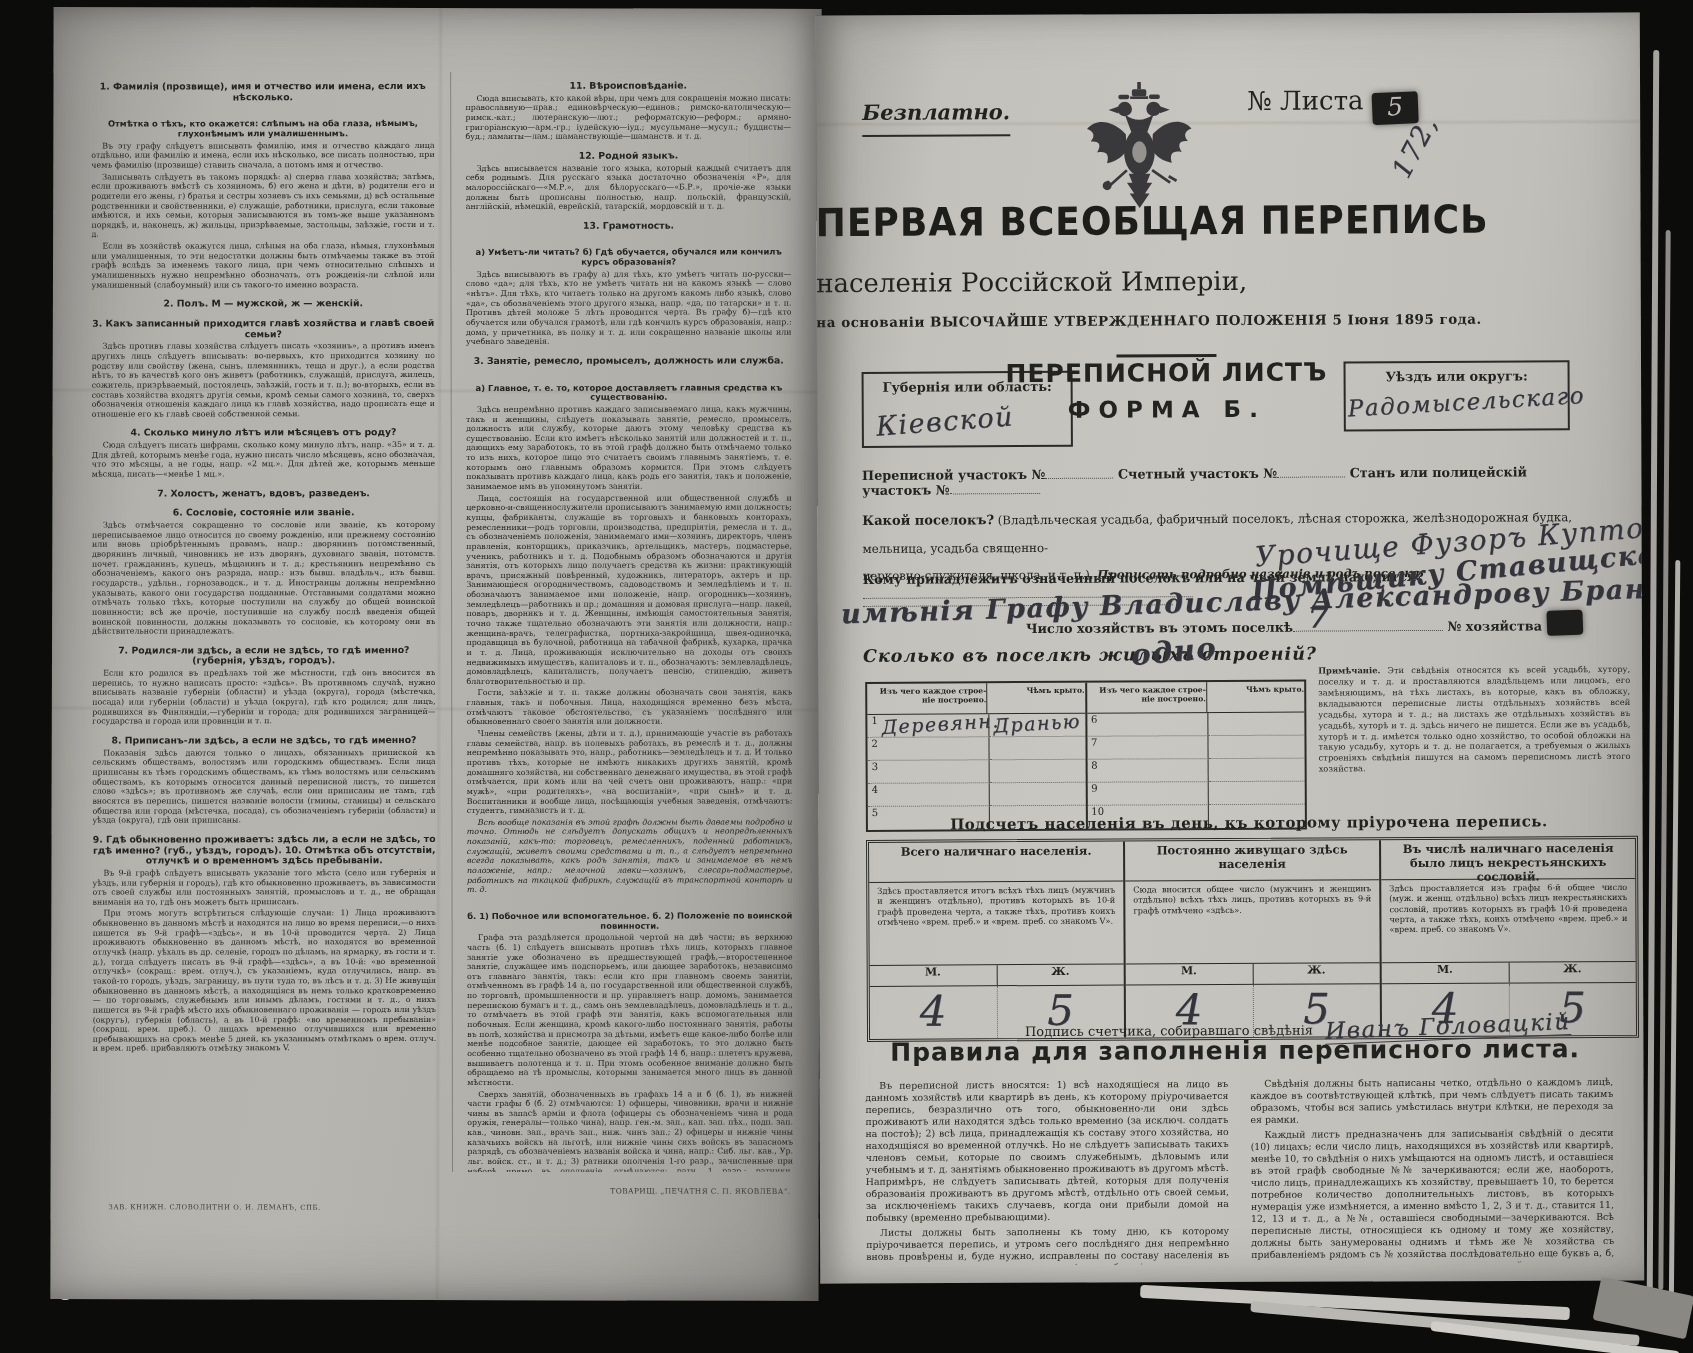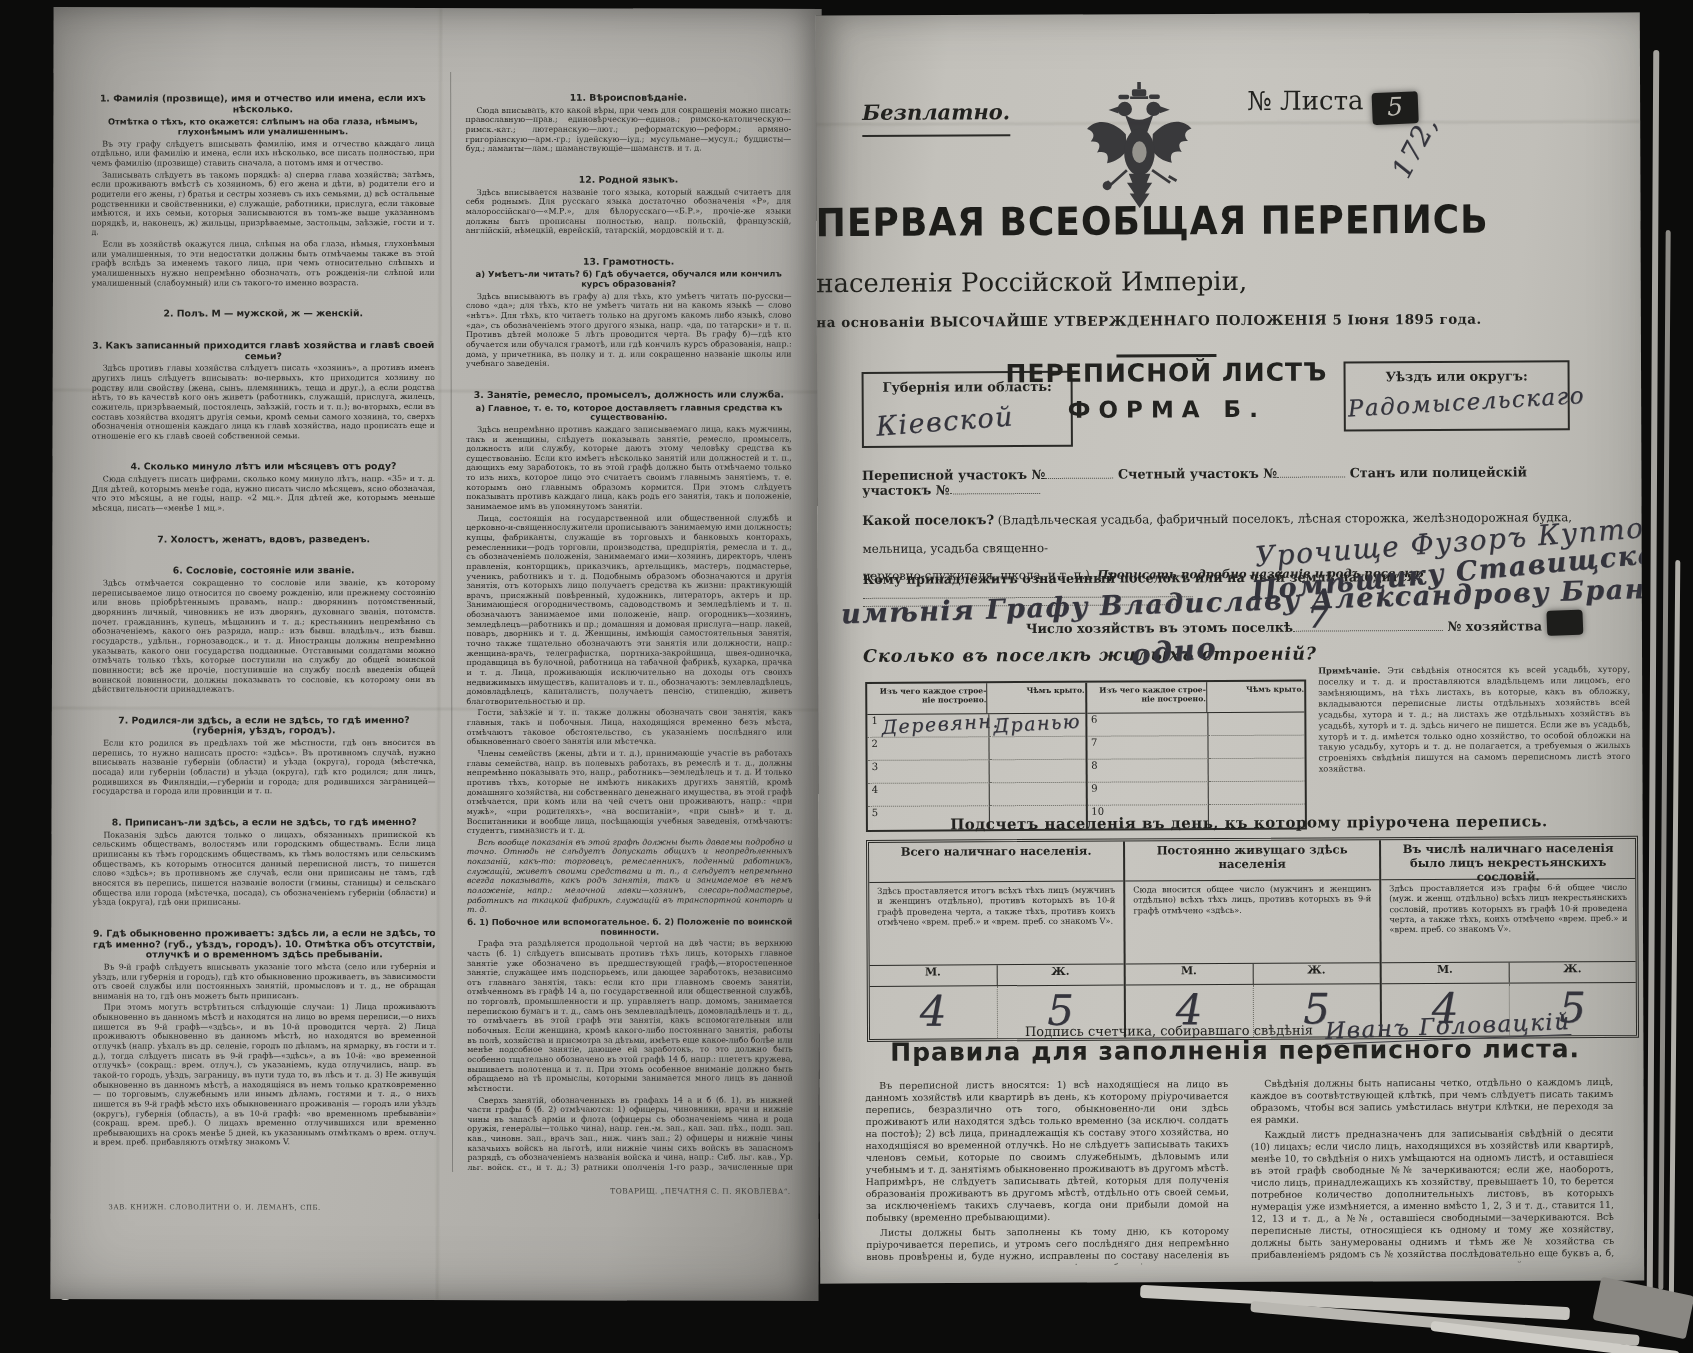--- a/index.html
+++ b/index.html
@@ -17,23 +17,23 @@
     transform:rotate(-.2deg);overflow:hidden;}
   .crease{position:absolute;background:rgba(55,55,50,.14);filter:blur(1px);}
   
   .lp-inner{position:absolute;left:40px;top:64px;width:700px;height:1100px;display:flex;
             transform:rotate(-.25deg);}
   .lcol{width:348px;height:1100px;overflow:hidden;text-align:justify;
         font-size:7.9px;line-height:1.22;color:#23231f;}
   .lcol.c2{width:330px;margin-left:16px;padding-left:14px;border-left:1px solid rgba(40,40,36,.35);}
   .lcol p{margin:0 0 2px 0;}
   .lcol p.pt{text-indent:11px;}
-  .lcol p.ph{font-weight:bold;text-align:center;font-size:9.3px;margin:21px 0 2px;
+  .lcol p.ph{font-weight:bold;text-align:center;font-size:9.3px;margin:9px 0 2px;
              font-family:"DejaVu Sans",sans-serif;line-height:1.15;}
-  .lcol p.ph2{font-weight:bold;text-align:center;font-size:8.4px;margin:3px 0 2px;
+  .lcol p.ph2{font-weight:bold;text-align:center;font-size:8.4px;margin:17px 0 2px;
              font-family:"DejaVu Sans",sans-serif;line-height:1.15;}
   .lcol p.pi{font-style:italic;text-indent:11px;}
   .lp-foot1{position:absolute;left:58px;top:1196px;font-size:6.8px;letter-spacing:.6px;color:#3a3a36;}
   .lp-foot2{position:absolute;left:420px;top:1178px;width:320px;text-align:right;
             font-size:7.4px;letter-spacing:.4px;color:#3a3a36;}
   
   .rp-inner{position:absolute;left:0;top:0;width:824px;height:1268px;transform:rotate(-.1deg);}
   .bezplatno{position:absolute;left:47px;top:84px;font-size:21px;font-weight:bold;font-style:italic;
              border-bottom:2px solid #2a2a27;padding-bottom:10px;}
   .eagle{position:absolute;left:270px;top:52px;width:108px;height:220px;opacity:.88;}
@@ -160,21 +160,21 @@
           <p class="pt">Сюда вписывать, кто какой вѣры, при чемъ для сокращенія можно писать: православную—прав.; единовѣрческую—единов.; римско-католическую—римск.-кат.; лютеранскую—лют.; реформатскую—реформ.; армяно-григоріанскую—арм.-гр.; іудейскую—іуд.; мусульмане—мусул.; буддисты—буд.; ламаиты—лам.; шаманствующіе—шаманств. и т. д.</p>
           <p class="ph">12. Родной языкъ.</p>
           <p class="pt">Здѣсь вписывается названіе того языка, который каждый считаетъ для себя роднымъ. Для русскаго языка достаточно обозначенія «Р», для малороссійскаго—«М.Р.», для бѣлорусскаго—«Б.Р.», прочіе-же языки должны быть прописаны полностью, напр. польскій, французскій, англійскій, нѣмецкій, еврейскій, татарскій, мордовскій и т. д.</p>
           <p class="ph">13. Грамотность.</p>
           <p class="ph2">а) Умѣетъ-ли читать?    б) Гдѣ обучается, обучался или кончилъ курсъ образованія?</p>
           <p class="pt">Здѣсь вписываютъ въ графу а) для тѣхъ, кто умѣетъ читать по-русски—слово «да»; для тѣхъ, кто не умѣетъ читать ни на какомъ языкѣ — слово «нѣтъ». Для тѣхъ, кто читаетъ только на другомъ какомъ либо языкѣ, слово «да», съ обозначеніемъ этого другого языка, напр. «да, по татарски» и т. п. Противъ дѣтей моложе 5 лѣтъ проводится черта. Въ графу б)—гдѣ кто обучается или обучался грамотѣ, или гдѣ кончилъ курсъ образованія, напр.: дома, у причетника, въ полку и т. д. или сокращенно названіе школы или учебнаго заведенія.</p>
           <p class="ph">3. Занятіе, ремесло, промыселъ, должность или служба.</p>
           <p class="ph2">а) Главное, т. е. то, которое доставляетъ главныя средства къ существованію.</p>
           <p class="pt">Здѣсь непремѣнно противъ каждаго записываемаго лица, какъ мужчины, такъ и женщины, слѣдуетъ показывать занятіе, ремесло, промыселъ, должность или службу, которые даютъ этому человѣку средства къ существованію. Если кто имѣетъ нѣсколько занятій или должностей и т. п., дающихъ ему заработокъ, то въ этой графѣ должно быть отмѣчаемо только то изъ нихъ, которое лицо это считаетъ своимъ главнымъ занятіемъ, т. е. которымъ оно главнымъ образомъ кормится. При этомъ слѣдуетъ показывать противъ каждаго лица, какъ родъ его занятія, такъ и положеніе, занимаемое имъ въ упомянутомъ занятіи.</p>
           <p class="pt">Лица, состоящія на государственной или общественной службѣ и церковно-и-священнослужители прописываютъ занимаемую ими должность; купцы, фабриканты, служащіе въ торговыхъ и банковыхъ конторахъ, ремесленники—родъ торговли, производства, предпріятія, ремесла и т. д., съ обозначеніемъ положенія, занимаемаго ими—хозяинъ, директоръ, членъ правленія, конторщикъ, приказчикъ, артельщикъ, мастеръ, подмастерье, ученикъ, работникъ и т. д. Подобнымъ образомъ обозначаются и другія занятія, отъ которыхъ лицо получаетъ средства къ жизни: практикующій врачъ, присяжный повѣренный, художникъ, литераторъ, актеръ и пр. Занимающіеся огородничествомъ, садоводствомъ и земледѣліемъ и т. п. обозначаютъ занимаемое ими положеніе, напр. огородникъ—хозяинъ, земледѣлецъ—работникъ и пр.; домашняя и домовая прислуга—напр. лакей, поваръ, дворникъ и т. д. Женщины, имѣющія самостоятельныя занятія, точно также тщательно обозначаютъ эти занятія или должности, напр.: женщина-врачъ, телеграфистка, портниха-закройщица, швея-одиночка, продавщица въ булочной, работница на табачной фабрикѣ, кухарка, прачка и т. д. Лица, проживающія исключительно на доходы отъ своихъ недвижимыхъ имуществъ, капиталовъ и т. п., обозначаютъ: землевладѣлецъ, домовладѣлецъ, капиталистъ, получаетъ пенсію, стипендію, живетъ благотворительностью и пр.</p>
-          <p class="pt">Гости, заѣзжіе и т. п. также должны обозначать свои занятія, какъ главныя, такъ и побочныя. Лица, находящіяся временно безъ мѣста, отмѣчаютъ таковое обстоятельство, съ указаніемъ послѣдняго или обыкновеннаго своего занятія или мѣстечка.</p>
+          <p class="pt">Гости, заѣзжіе и т. п. также должны обозначать свои занятія, какъ главныя, такъ и побочныя. Лица, находящіяся временно безъ мѣста, отмѣчаютъ таковое обстоятельство, съ указаніемъ послѣдняго или обыкновеннаго своего занятія или должности.</p>
           <p class="pt">Члены семействъ (жены, дѣти и т. д.), принимающіе участіе въ работахъ главы семейства, напр. въ полевыхъ работахъ, въ ремеслѣ и т. д., должны непремѣнно показывать это, напр., работникъ—земледѣлецъ и т. д. И только противъ тѣхъ, которые не имѣютъ никакихъ другихъ занятій, кромѣ домашняго хозяйства, ни собственнаго денежнаго имущества, въ этой графѣ отмѣчается, при комъ или на чей счетъ они проживаютъ, напр.: «при мужѣ», «при родителяхъ», «на воспитаніи», «при сынѣ» и т. д. Воспитанники и вообще лица, посѣщающія учебныя заведенія, отмѣчаютъ: студентъ, гимназистъ и т. д.</p>
           <p class="pi">Всѣ вообще показанія въ этой графѣ должны быть даваемы подробно и точно. Отнюдь не слѣдуетъ допускать общихъ и неопредѣленныхъ показаній, какъ-то: торговецъ, ремесленникъ, поденный работникъ, служащій, живетъ своими средствами и т. п., а слѣдуетъ непремѣнно всегда показывать, какъ родъ занятія, такъ и занимаемое въ немъ положеніе, напр.: мелочной лавки—хозяинъ, слесарь-подмастерье, работникъ на ткацкой фабрикѣ, служащій въ транспортной конторѣ и т. д.</p>
           <p class="ph2">б. 1) Побочное или вспомогательное.  б. 2) Положеніе по воинской повинности.</p>
           <p class="pt">Графа эта раздѣляется продольной чертой на двѣ части; въ верхнюю часть (б. 1) слѣдуетъ вписывать противъ тѣхъ лицъ, которыхъ главное занятіе уже обозначено въ предшествующей графѣ,—второстепенное занятіе, служащее имъ подспорьемъ, или дающее заработокъ, независимо отъ главнаго занятія, такъ: если кто при главномъ своемъ занятіи, отмѣченномъ въ графѣ 14 а, по государственной или общественной службѣ, по торговлѣ, промышленности и пр. управляетъ напр. домомъ, занимается перепискою бумагъ и т. д., самъ онъ землевладѣлецъ, домовладѣлецъ и т. д., то отмѣчаетъ въ этой графѣ эти занятія, какъ вспомогательныя или побочныя. Если женщина, кромѣ какого-либо постояннаго занятія, работы въ полѣ, хозяйства и присмотра за дѣтьми, имѣетъ еще какое-либо болѣе или менѣе подсобное занятіе, дающее ей заработокъ, то это должно быть особенно тщательно обозначено въ этой графѣ 14 б, напр.: плететъ кружева, вышиваетъ полотенца и т. п. При этомъ особенное вниманіе должно быть обращаемо на тѣ промыслы, которыми занимается много лицъ въ данной мѣстности.</p>
           <p class="pt">Сверхъ занятій, обозначенныхъ въ графахъ 14 а и б (б. 1), въ нижней части графы б (б. 2) отмѣчаются: 1) офицеры, чиновники, врачи и нижніе чины въ запасѣ арміи и флота (офицеры съ обозначеніемъ чина и рода оружія, генералы—только чина), напр. ген.-м. зап., кап. зап. пѣх., подп. зап. кав., чиновн. зап., врачъ зап., ниж. чинъ зап.; 2) офицеры и нижніе чины казачьихъ войскъ на льготѣ, или нижніе чины сихъ войскъ въ запасномъ разрядѣ, съ обозначеніемъ названія войска и чина, напр.: Сиб. льг. кав., Ур. льг. войск. ст., и т. д.; 3) ратники ополченія 1-го разр., зачисленные при наборѣ прямо въ ополченіе, отмѣчаются: ратн. 1 разр.; ратники, перечисленные изъ запаса: быв. зап.; 4) отставные офицеры — такимъ же образомъ какъ запасные и льготные офицеры напр.: отст. ген.-л., отст. шт.-к., Уссур. отст. есаулъ и т. д.</p>
         </div>
     </div>
     <div class="lp-foot1">ЗАВ. КНИЖН. СЛОВОЛИТНИ О. И. ЛЕМАНЪ, СПБ.</div>
     <div class="lp-foot2">ТОВАРИЩ. „ПЕЧАТНЯ С. П. ЯКОВЛЕВА“.</div>
   </div>

